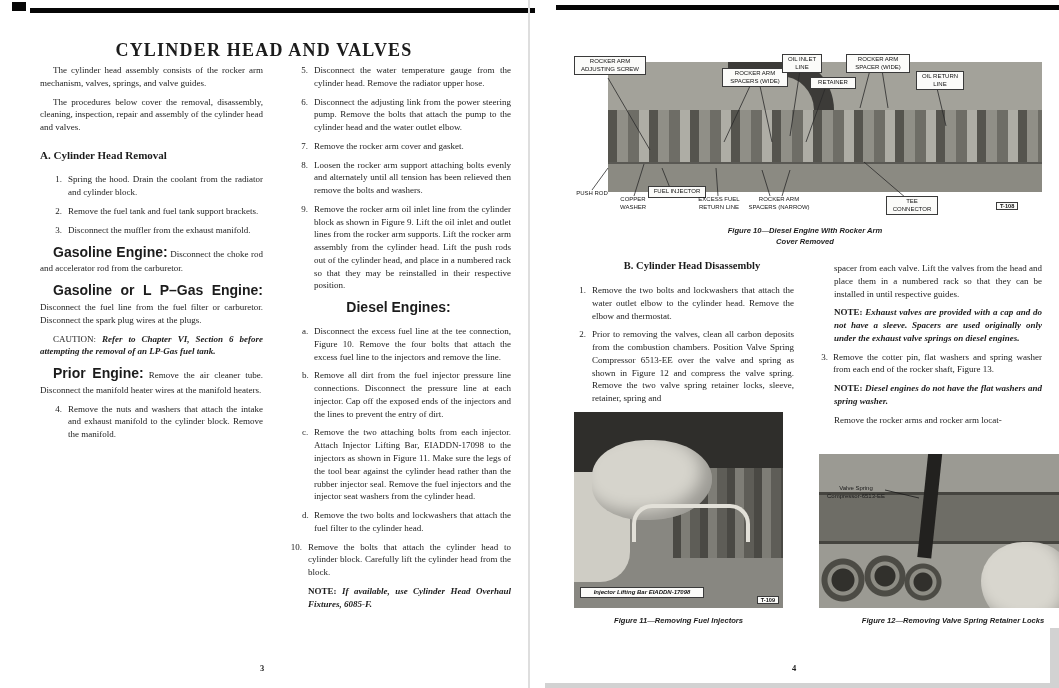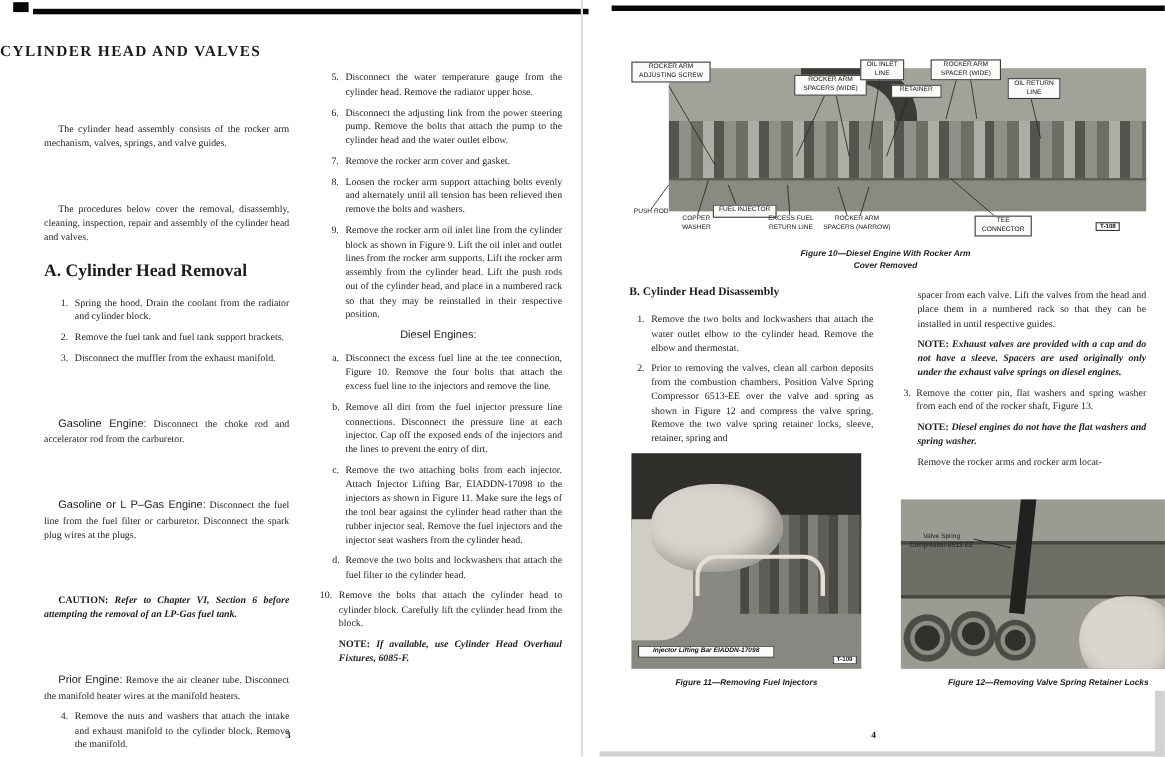--- a/index.html
+++ b/index.html
@@ -11,34 +11,34 @@
   .page{position:absolute;top:0;height:688px;}
   #page-left{left:0;width:528px;}
   #page-right{left:530px;width:529px;}
   #gutter{position:absolute;left:528px;top:0;width:2px;height:688px;background:#dedede;}
 
   
   .scanbar{position:absolute;background:#060606;}
   .scanshade{position:absolute;background:#d2d2d2;}
 
   
-  .title{position:absolute;top:40px;left:0;width:100%;text-align:left;margin:0;
-         font-size:14px;font-weight:bold;letter-spacing:1.2px;}
+  .title{position:absolute;top:40px;left:0;width:100%;text-align:center;margin:0;
+         font-size:18px;font-weight:bold;letter-spacing:1.2px;}
   .col{position:absolute;font-size:9px;line-height:1.42;text-align:justify;}
   .col p{margin:0 0 6px 0;}
-  p.ind{text-indent:13px;margin-top:47px;}
-  .sec{font-size:16px;font-weight:bold;margin:10px 0 10px 0;text-align:left;}
+  p.ind{text-indent:13px;}
+  .sec{font-size:11px;font-weight:bold;margin:10px 0 10px 0;text-align:left;}
   .li{display:flex;margin:0 0 6px 0;}
   .li .num{flex:0 0 22px;text-align:right;padding-right:6px;box-sizing:content-box;}
   .li .txt{flex:1;text-align:justify;}
   .li-letter{display:flex;margin:0 0 6px 16px;}
   .li-letter .num{flex:0 0 10px;text-align:left;padding-right:2px;}
   .li-letter .txt{flex:1;text-align:justify;}
-  .lab{font-family:"Liberation Sans",sans-serif;font-weight:normal;font-size:10px;}
-  .caution .cl{font-weight:bold;}
+  .lab{font-family:"Liberation Sans",sans-serif;font-weight:bold;font-size:14px;}
+  .caution .cl{font-weight:normal;}
   .bi{font-weight:bold;font-style:italic;}
   .note{margin:0 0 6px 22px !important;}
   .pagenum{position:absolute;top:663px;font-size:8.5px;font-weight:bold;}
 
   
   figure{margin:0;padding:0;position:absolute;}
   .photo{position:relative;overflow:hidden;background:#93928c;}
   .figcap{text-align:center;font-family:"Liberation Sans",sans-serif;font-weight:bold;
           font-style:italic;font-size:7.6px;line-height:1.5;margin-top:7px;white-space:pre-line;}
   .pcall{position:absolute;background:#fbfbf9;border:1px solid #3a3a3a;color:#111;
@@ -84,21 +84,21 @@
       radial-gradient(circle at 24px 34px,#31302c 0 11px,#8d8c84 12px 15px,#4c4b45 16px 21px,transparent 22px),
       radial-gradient(circle at 66px 30px,#31302c 0 10px,#8d8c84 11px 14px,#4c4b45 15px 20px,transparent 21px),
       radial-gradient(circle at 104px 36px,#31302c 0 9px,#8d8c84 10px 13px,#4c4b45 14px 18px,transparent 19px);}
   #fig12 .tool{position:absolute;left:104px;top:-6px;width:14px;height:110px;background:#22211f;transform:rotate(6deg);}
   #fig12 .hand{position:absolute;right:14px;bottom:-20px;width:92px;height:86px;border-radius:50% 50% 40% 60%;
     background:#d8d6ce;box-shadow:inset -8px -8px 14px rgba(0,0,0,.25);}
   #fig12 .flab{position:absolute;left:8px;top:30px;color:#1a1a1a;font-family:"Liberation Sans",sans-serif;
     font-size:6px;line-height:1.35;text-align:center;white-space:pre-line;}
 
   
-  #rp-heading{position:absolute;left:42px;top:260px;width:240px;font-size:10.5px;font-weight:bold;margin:0;}
+  #rp-heading{position:absolute;left:42px;top:260px;width:240px;font-size:10.5px;font-weight:bold;margin:0;text-align:center;}
   #rp-col1{left:42px;top:284px;width:222px;}
   #rp-col2{left:290px;top:262px;width:222px;}
   #rp-col2 p{margin-left:14px;}
   #rp-col2 .note{margin-left:14px !important;}
   #rp-col2 .li .num{flex:0 0 8px;padding-right:5px;}
 
   
   #lp-col1{left:40px;top:64px;width:223px;}
   #lp-col2{left:286px;top:64px;width:225px;}
   #lp-page3{left:260px;}

